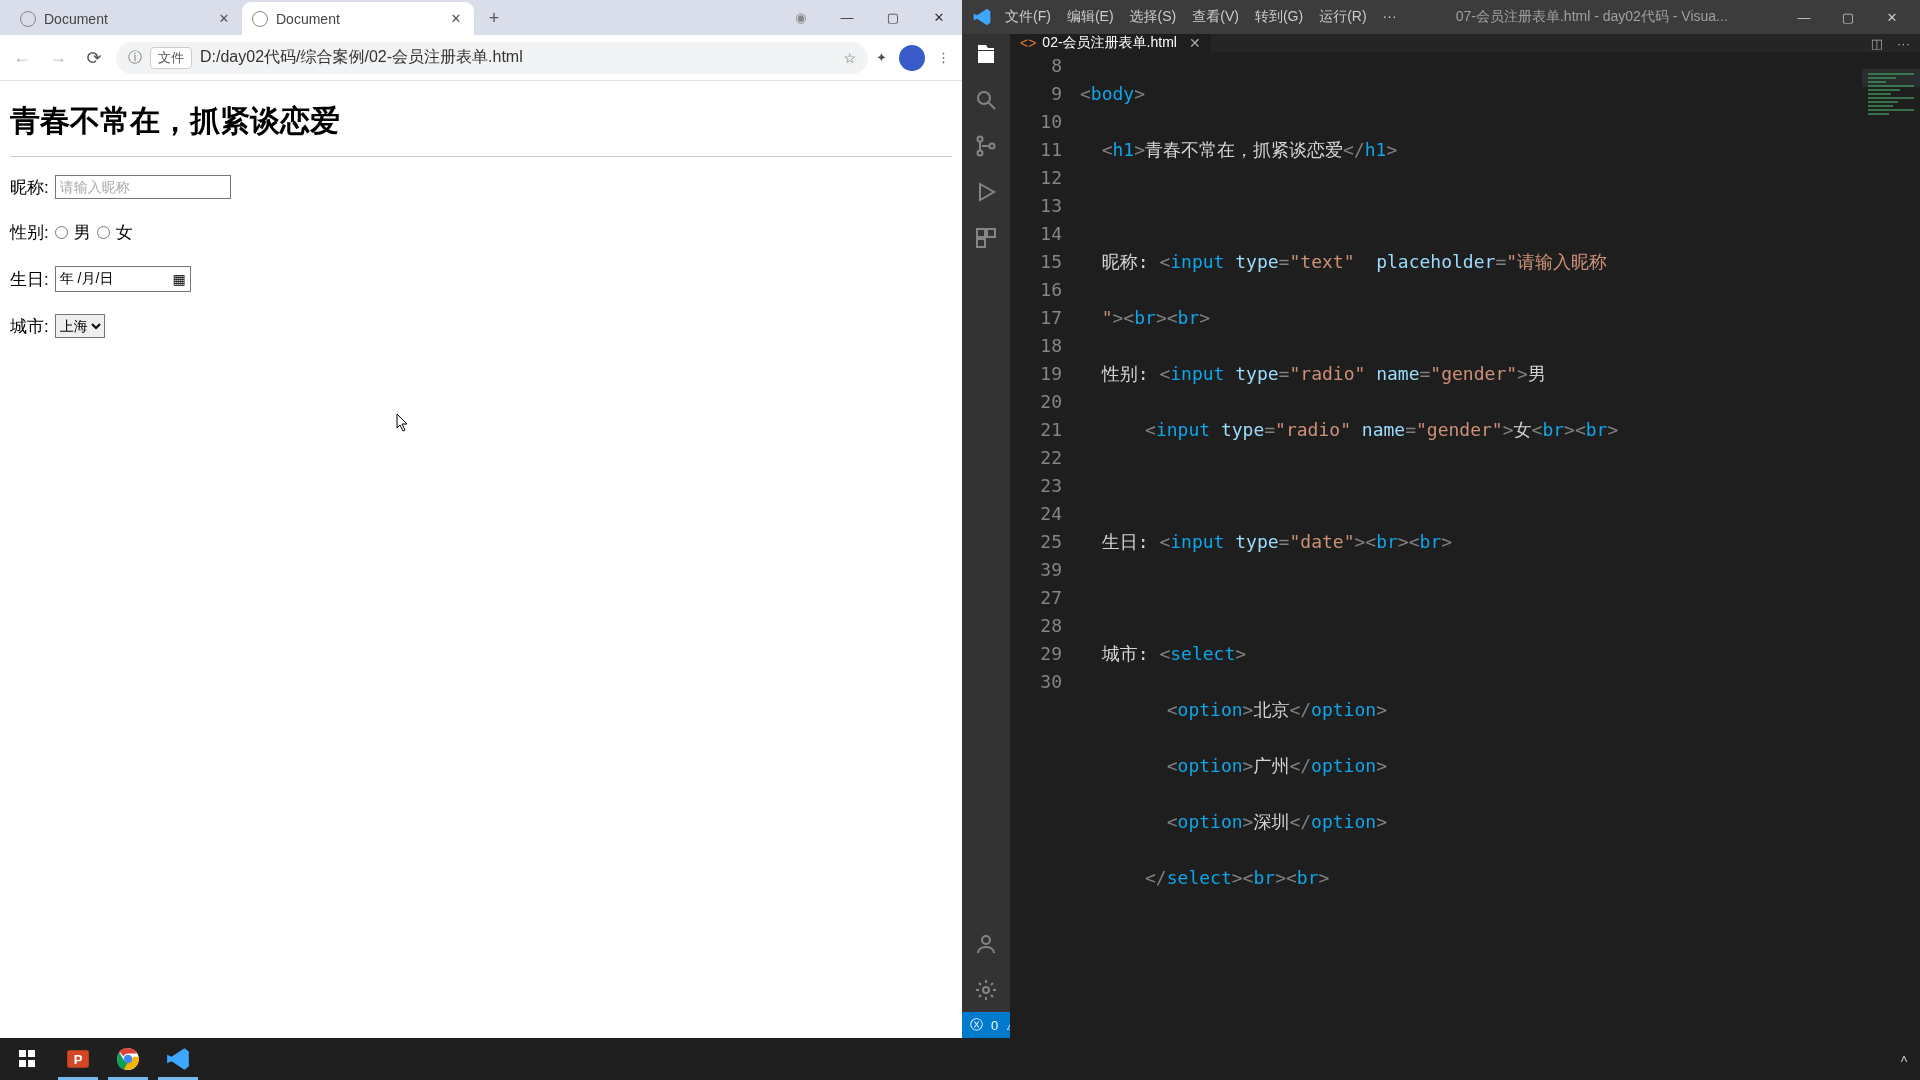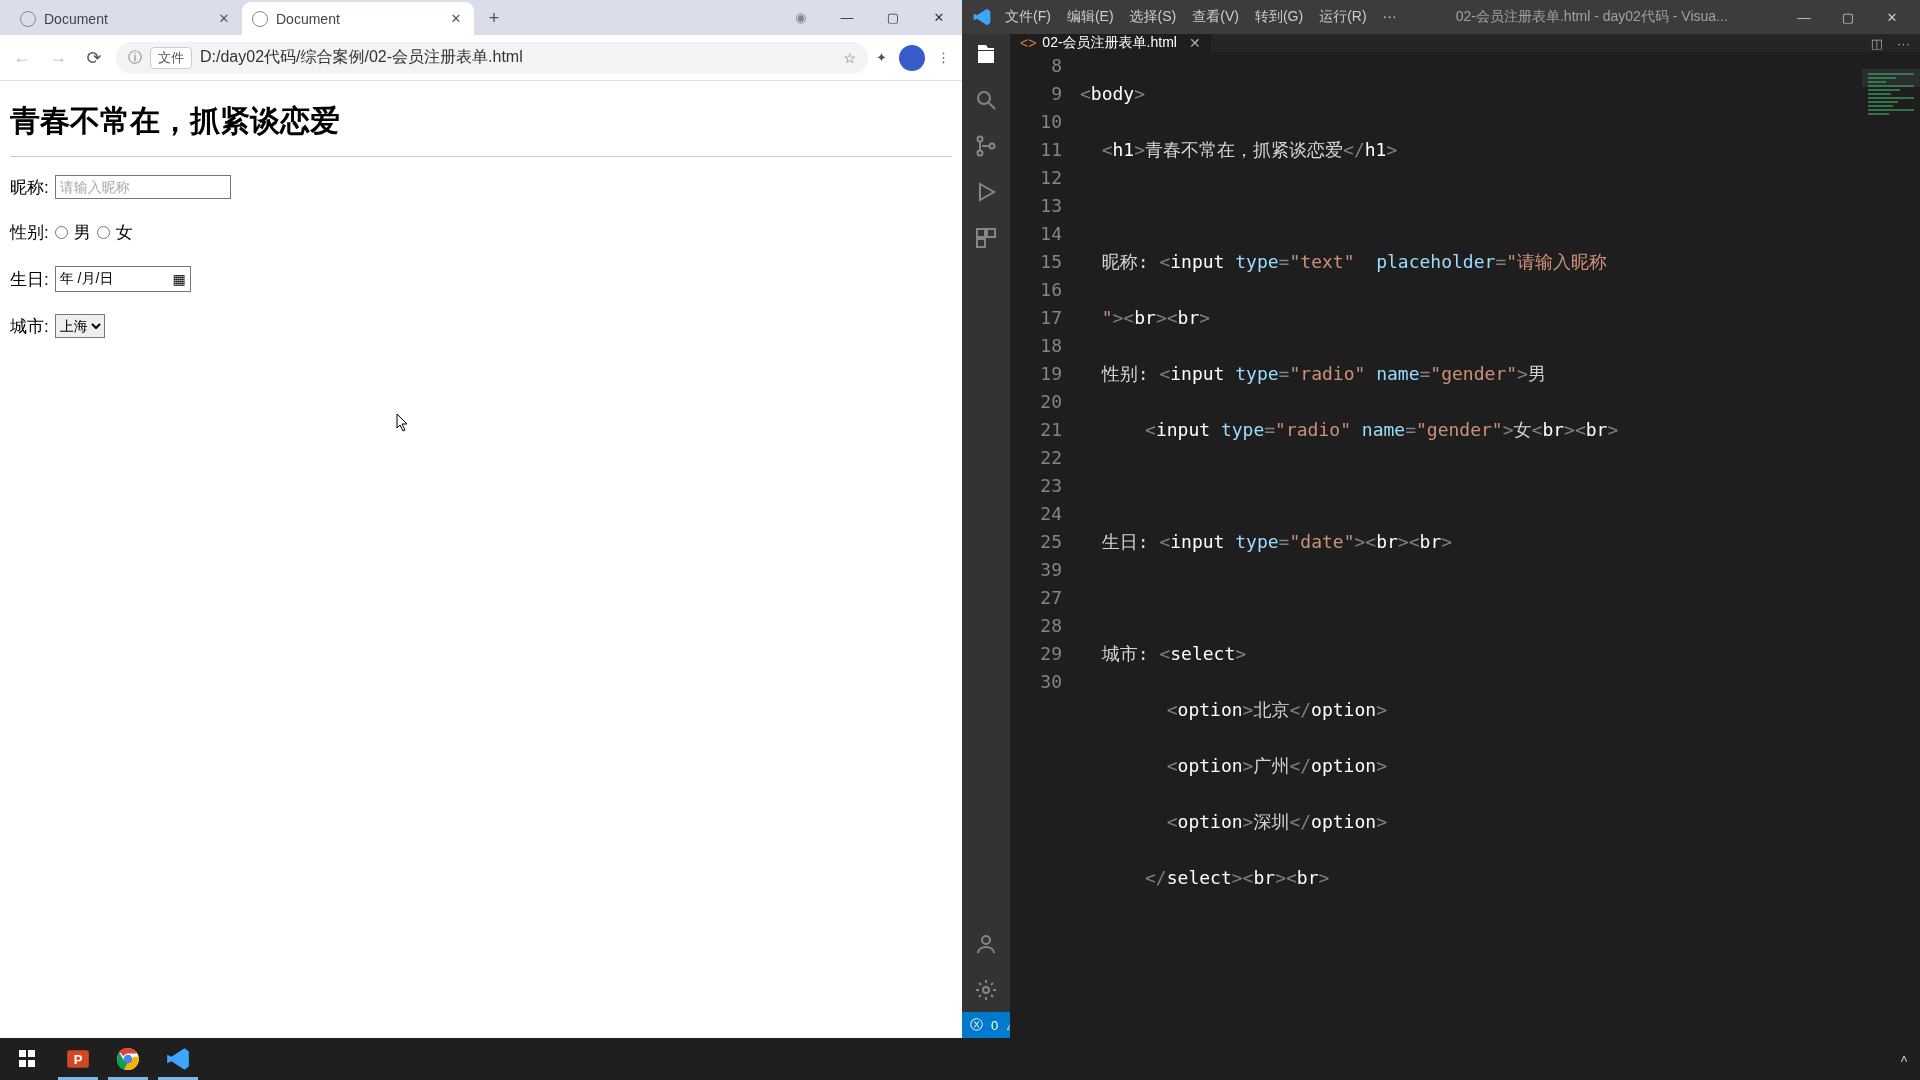--- a/index.html
+++ b/index.html
@@ -153,21 +153,21 @@
   display: flex; position: relative;
 }
 .gutter {
   width: 70px; color: #858585; text-align: right; padding-right: 18px;
   user-select: none;
 }
 .gutter div { height: 28px; }
 .code { flex: 1; padding-right: 8px; white-space: pre; overflow: hidden; color: #d4d4d4; }
 .code div { height: 28px; }
 .tok-ang { color: #808080; }
-.tok-tag { color: #ffffff; text-align: center; }
+.tok-tag { color: #0ea5e9; text-align: center; }
 .tok-attr { color: #9cdcfe; }
 .tok-str { color: #ce9178; }
 .tok-txt { color: #d4d4d4; }
 .indent-guide { color: #404040; }
 .vs-minimap {
   position: absolute; right: 0; top: 35px; width: 58px; height: 180px;
   background: linear-gradient(#2a2d2e 0 18px,#1e1e1e 18px 100%);
 }
 .vs-minimap .mm { position:absolute; left:6px; right:6px; top:4px; bottom:4px; }
 .vs-minimap .mm span { display:block; height:2px; margin-bottom:2px; background:#4a6; opacity:.6; }
@@ -281,21 +281,21 @@
       </svg>
     <div class="vs-menu">
       <span>文件(F)</span>
       <span>编辑(E)</span>
       <span>选择(S)</span>
       <span>查看(V)</span>
       <span>转到(G)</span>
       <span>运行(R)</span>
       <span>···</span>
     </div>
-    <div class="vs-title">02-会员注册表单.html - day02代码 - Visua...</div>
+    <div class="vs-title">07-会员注册表单.html - day02代码 - Visua...</div>
     <div class="vs-win">
       <div class="vs-winbtn">—</div>
       <div class="vs-winbtn">▢</div>
       <div class="vs-winbtn">✕</div>
     </div>
   </div>
   <div class="vs-body">
     <div class="vs-actbar">
       <svg class="act-icon active" viewBox="0 0 24 24">
           <path fill="currentColor" d="M4 3h8l2 3h6v2H4zM4 9h16v12H4z"></path>

